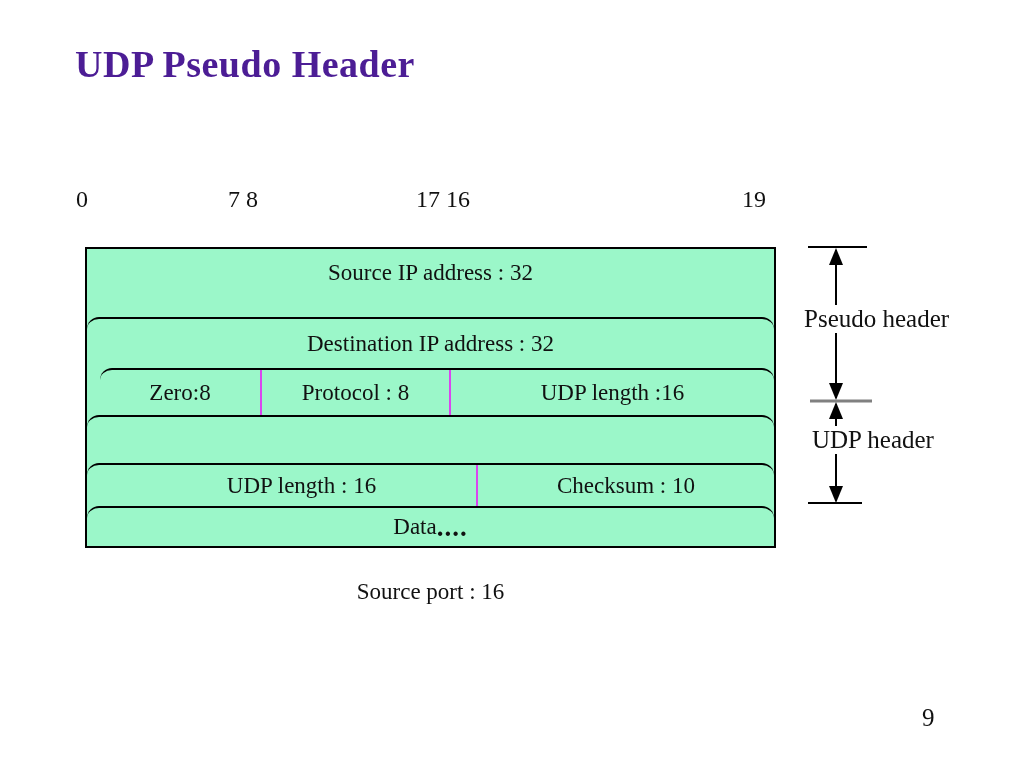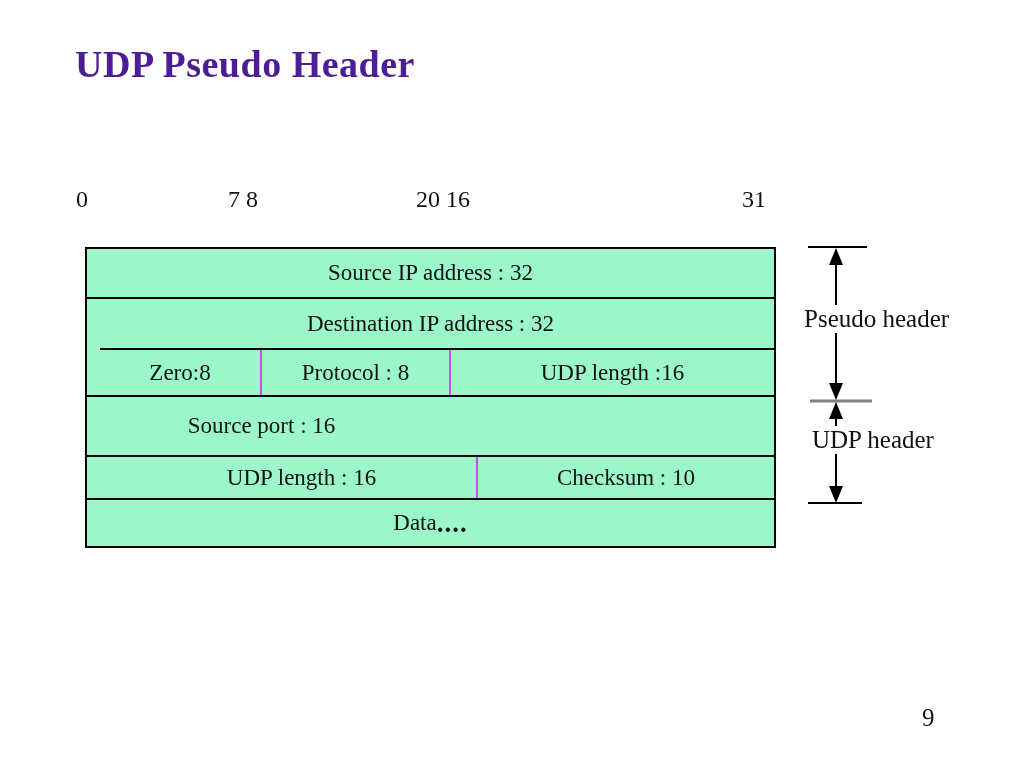--- a/index.html
+++ b/index.html
@@ -15,24 +15,24 @@
   .bit-0{left:76px;}
   .bit-78{left:243px;transform:translateX(-50%);}
   .bit-1516{left:443px;transform:translateX(-50%);}
   .bit-31{left:754px;transform:translateX(-50%);}
 
   .hdr-table{
     position:absolute;left:85px;top:247px;width:691px;height:301px;
     background:#9bf7c9;border:2px solid #000;box-sizing:border-box;
     display:flex;flex-direction:column;
   }
-  .hdr-row{display:flex;box-sizing:border-box;}
+  .hdr-row{display:flex;box-sizing:border-box;border-radius:12px;}
   .hdr-row + .hdr-row{border-top:2px solid #000;}
-  .r1{height:48px;} .r2{height:51px;} .r3{height:47px;margin-left:13px;}
-  .r4{height:60px;} .r5{height:43px;padding-left:40px;} .r6{flex:1;}
+  .r1{height:48px;} .r2{height:51px;margin-top:20px;} .r3{height:47px;margin-left:13px;}
+  .r4{height:48px;flex-direction:column;} .r5{height:43px;padding-left:40px;} .r6{flex:1;}
   .hdr-cell{
     flex:1;display:flex;align-items:center;justify-content:center;
     font-size:23px;box-sizing:border-box;white-space:nowrap;
   }
   .hdr-cell + .hdr-cell{border-left:2px solid #d946ef;}
   .w-zero{flex:0 0 160px;}
   .w-proto{flex:0 0 189px;}
   .w-half{flex:0 0 349px;}
   .dots{font-weight:bold;font-size:27px;letter-spacing:1px;line-height:1;}
 
@@ -48,22 +48,22 @@
 </style>
 </head>
 <body>
 
 <div class="slide">
 
   <div class="title">UDP Pseudo Header</div>
 
   <div class="bit-label bit-0">0</div>
   <div class="bit-label bit-78">7 8</div>
-  <div class="bit-label bit-1516">20 16</div>
-  <div class="bit-label bit-31">31</div>
+  <div class="bit-label bit-1516">17 16</div>
+  <div class="bit-label bit-31">19</div>
 
   <div class="hdr-table">
     <div class="hdr-row r1">
       <div class="hdr-cell">Source IP address : 32</div>
     </div>
     <div class="hdr-row r2">
       <div class="hdr-cell">Destination IP address : 32</div>
     </div>
     <div class="hdr-row r3">
       <div class="hdr-cell w-zero">Zero:8</div>

